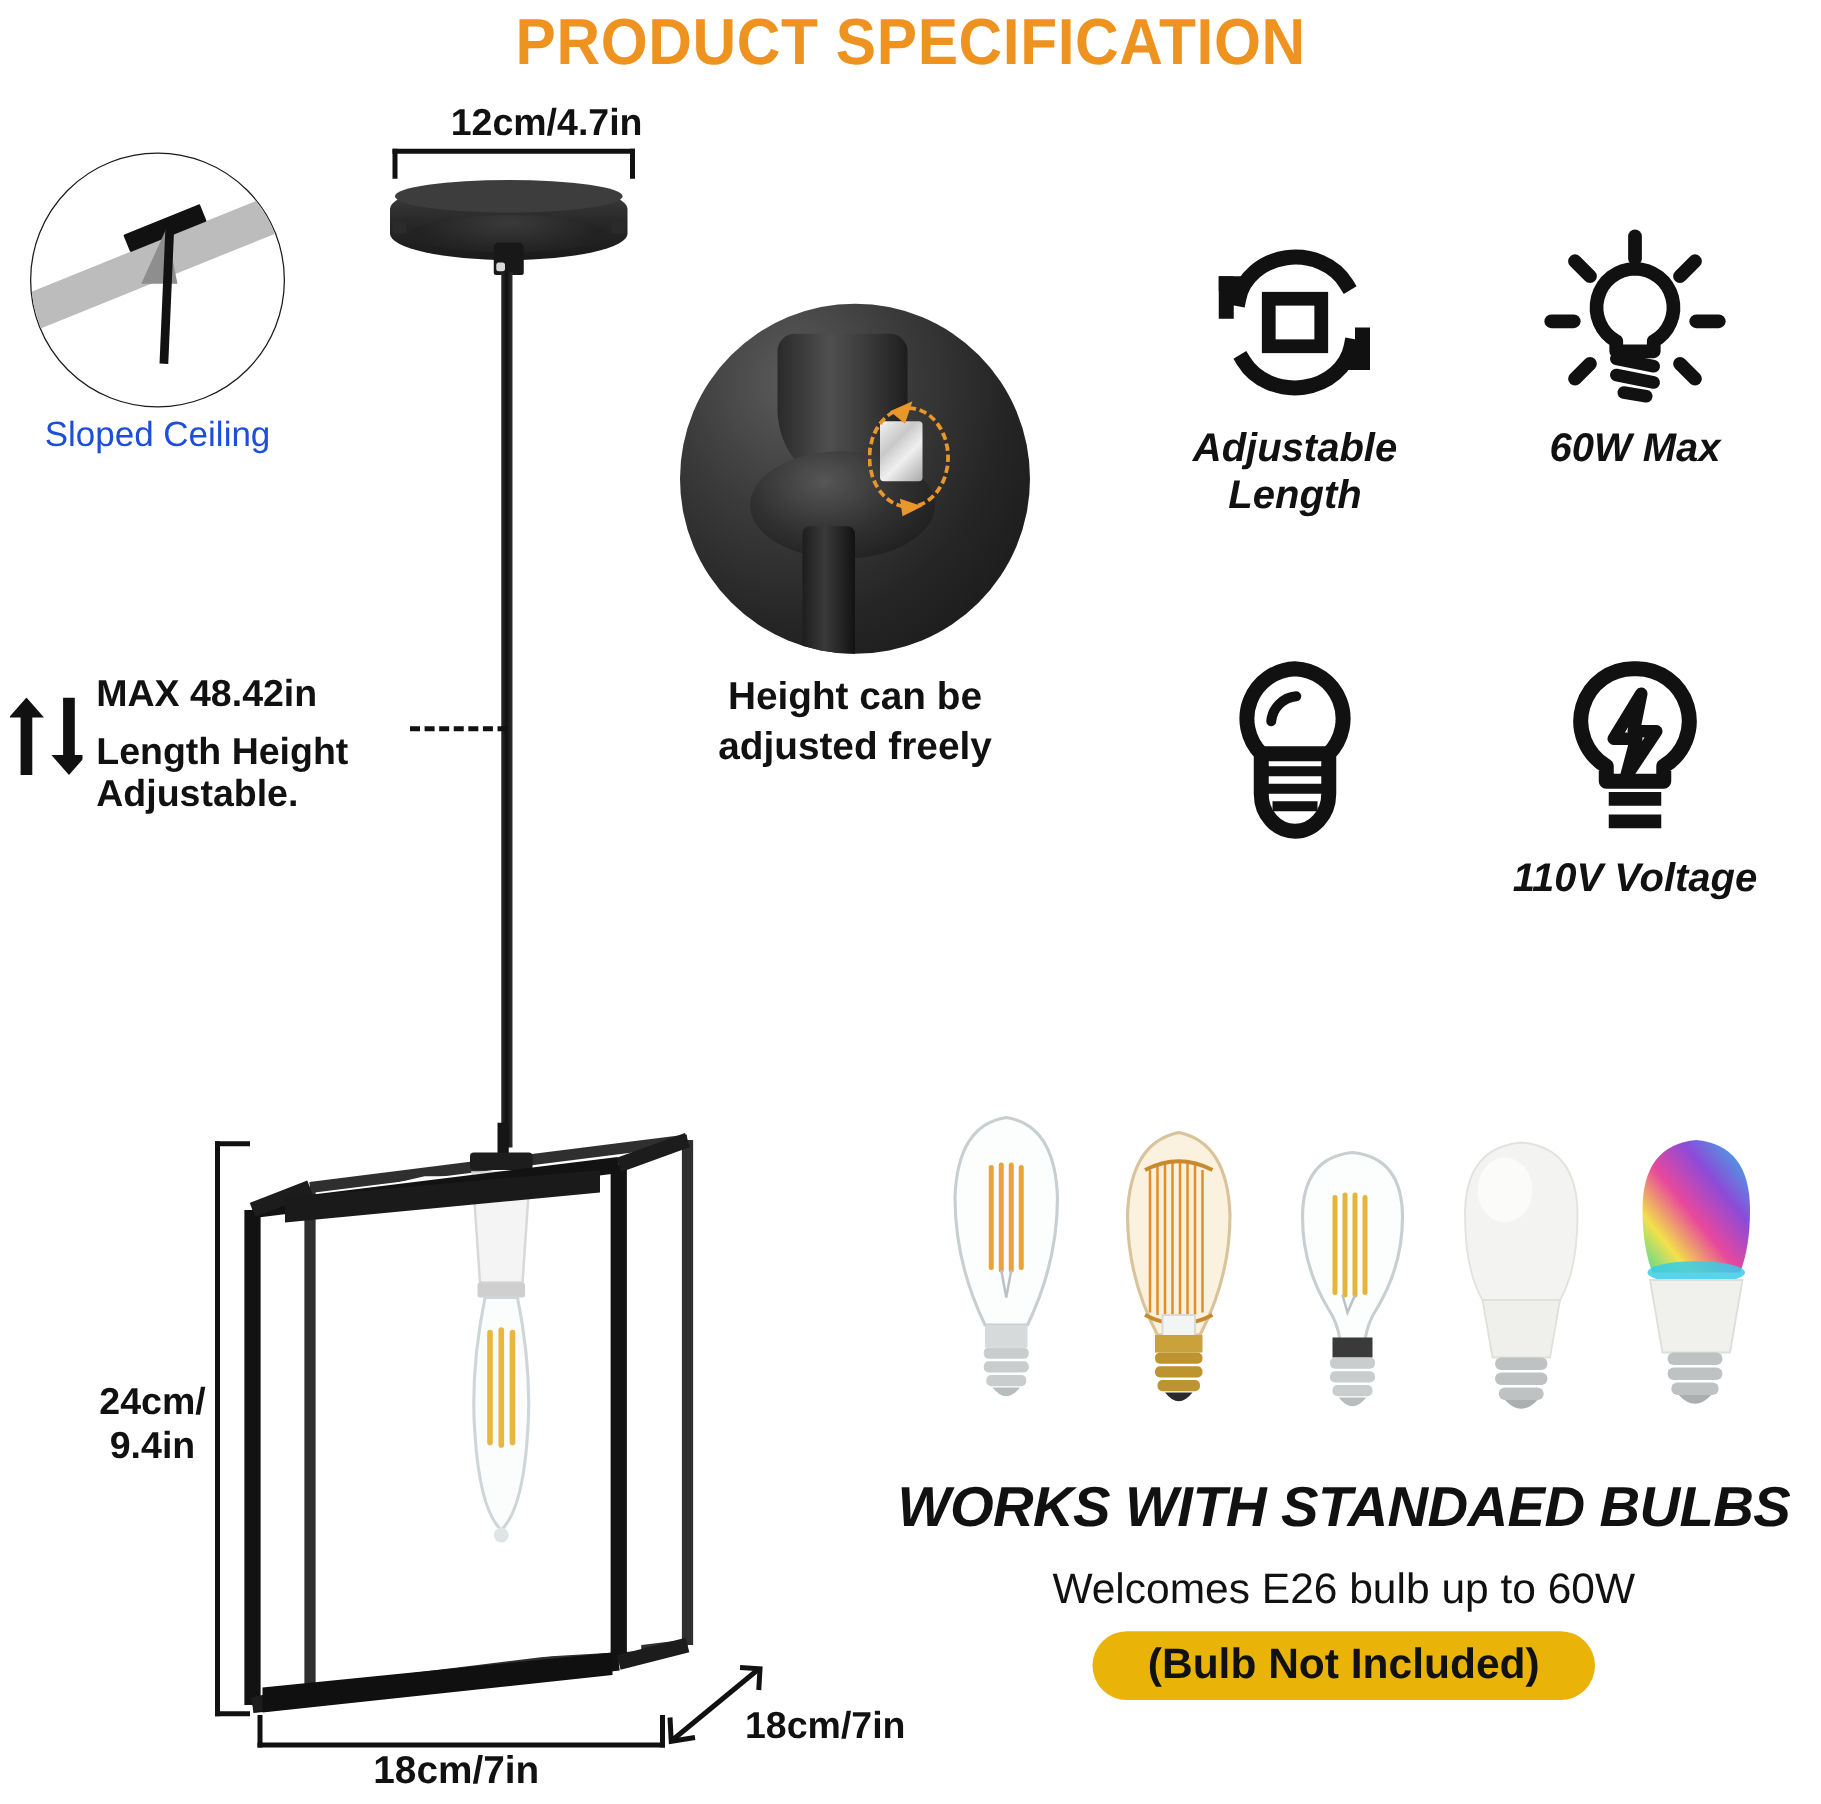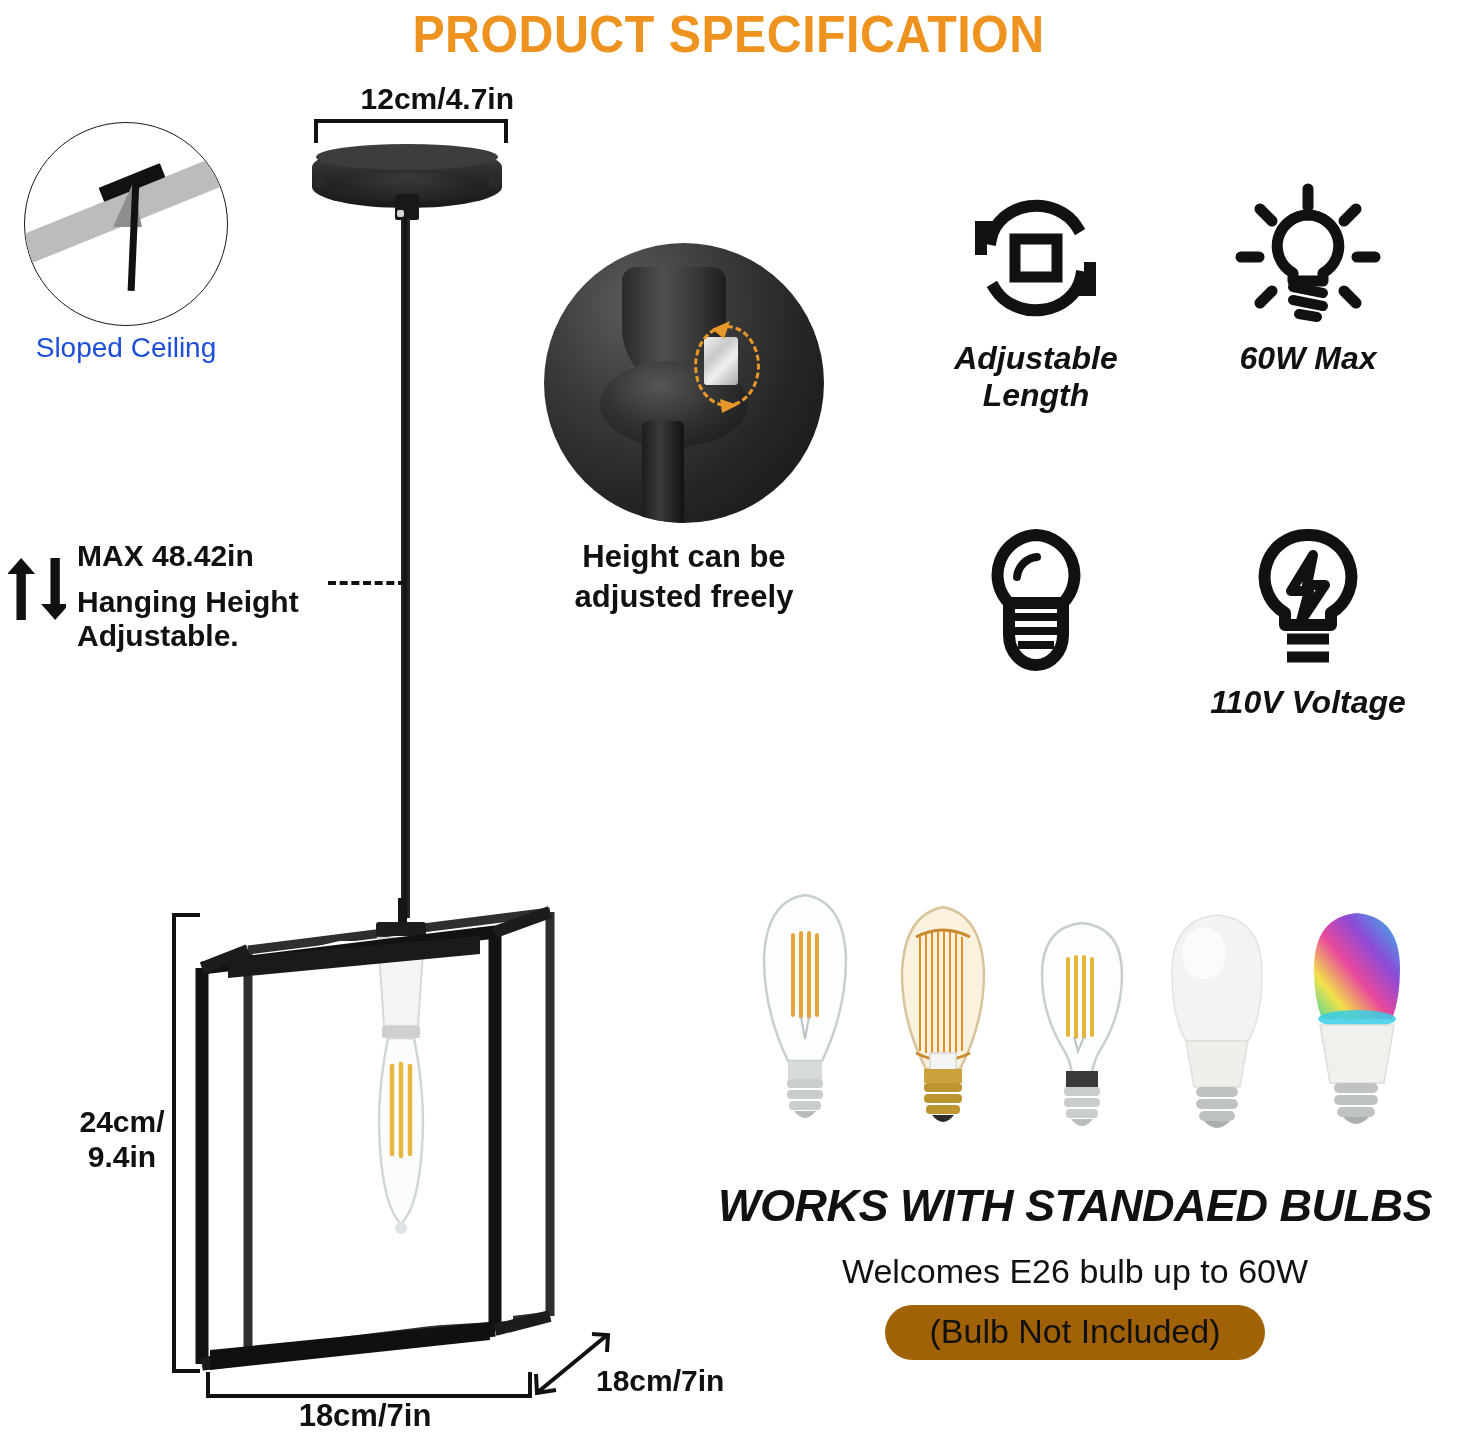--- a/index.html
+++ b/index.html
@@ -279,24 +279,24 @@
     text-align: center;
     font-size: 34px;
     color: #111;
   }
   #pill-wrap {
     left: 690px; top: 1305px; width: 770px;
     text-align: center;
   }
   #bulb-pill {
     display: inline-block;
-    background: #a16207;
+    background: #eab308;
     color: #111111;
     font-size: 34px;
-    font-weight: normal;
+    font-weight: bold;
     border-radius: 30px;
     padding: 7px 44px 9px 44px;
   }
 </style>
 </head>
 <body>
 
 <div id="page">
 
   <div id="title" class="abs">PRODUCT SPECIFICATION</div>
@@ -330,21 +330,21 @@
     <svg width="58" height="62" viewBox="0 0 58 62">
       <g fill="#111111">
         <path d="M16 62 L16 16 L4 16 L22 0 L40 16 L28 16 L28 62 Z" transform="translate(-4,0) scale(0.78,1)"></path>
         <path d="M16 0 L16 46 L4 46 L22 62 L40 46 L28 46 L28 0 Z" transform="translate(30,0) scale(0.78,1)"></path>
       </g>
     </svg>
   </div>
 
   <div id="maxheight-block" class="abs">
     <div id="maxheight-l1">MAX 48.42in</div>
-    <div id="maxheight-l2">Hanging Height</div>
+    <div id="maxheight-l2">Length Height</div>
     <div id="maxheight-l3">Adjustable.</div>
   </div>
   <div id="dash-leader" class="abs"></div>
 
   <div id="adj-wrap" class="abs">
     <div id="adj-circle">
       <div id="adj-canopy-cyl"></div>
       <div id="adj-dome"></div>
       <div id="adj-cord"></div>
       <div id="adj-grip-chrome"></div>

